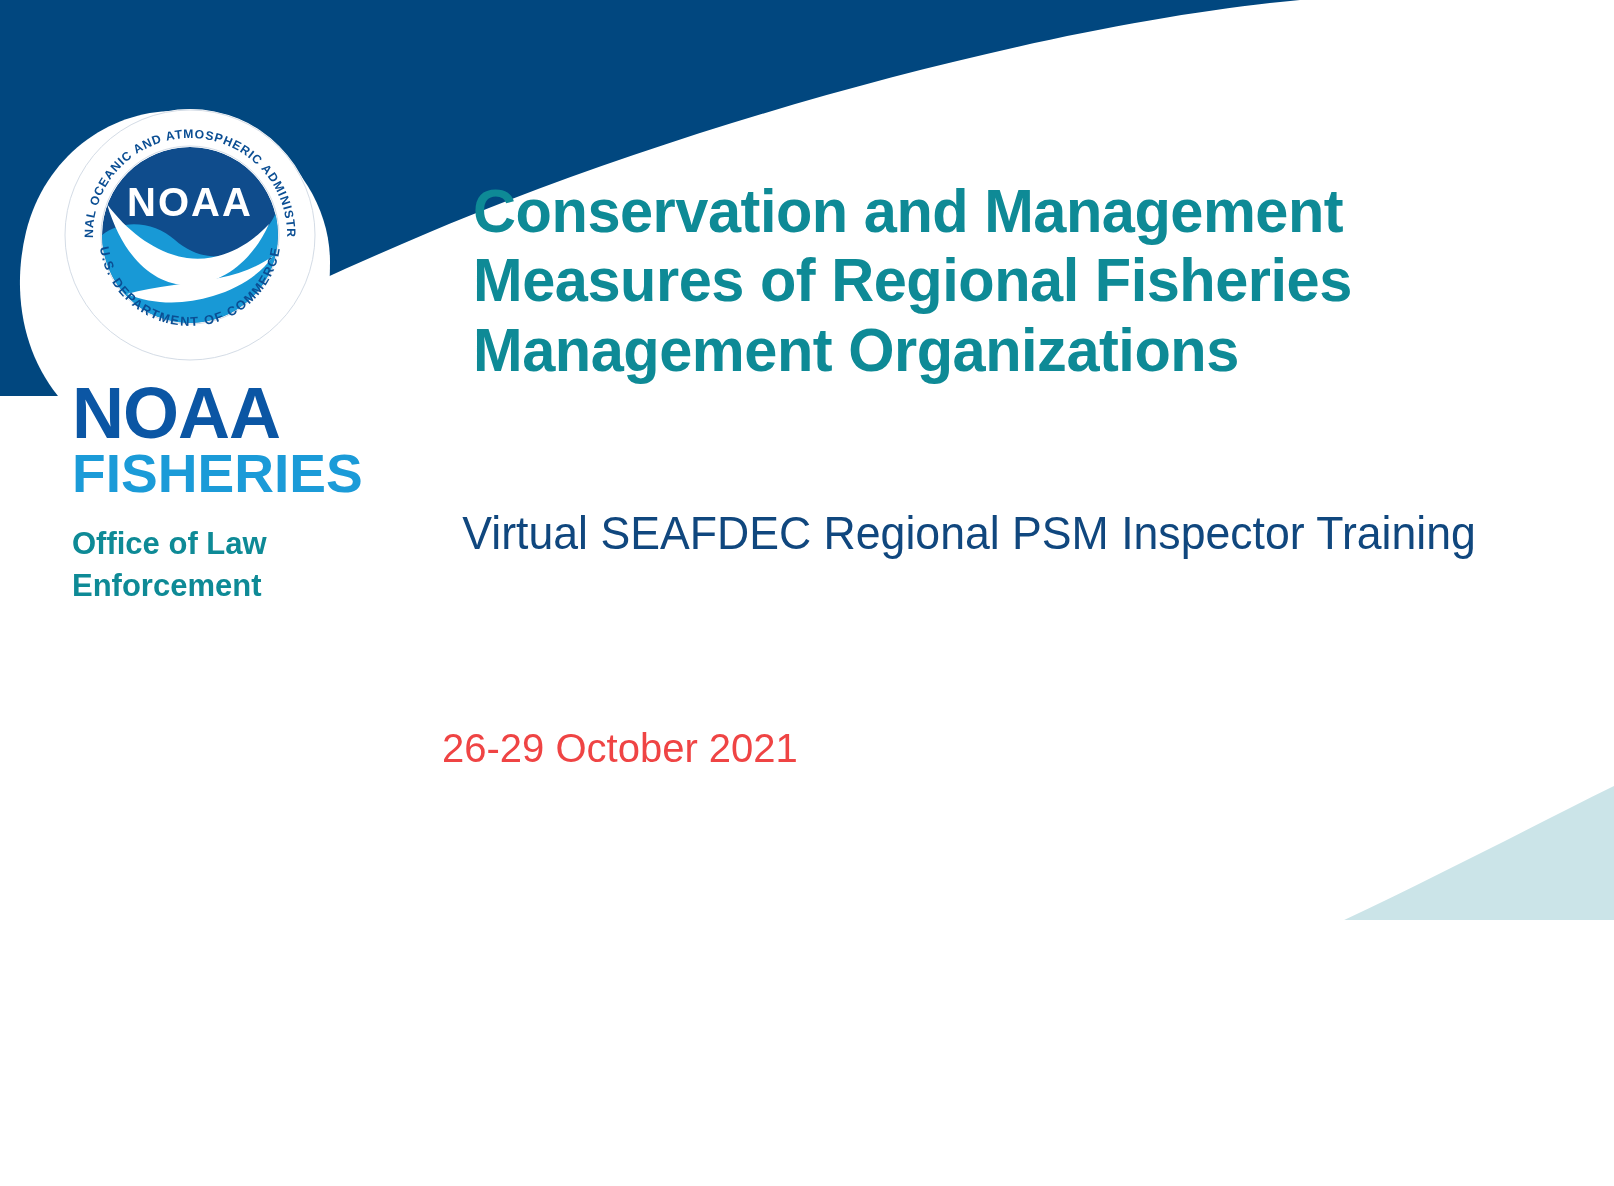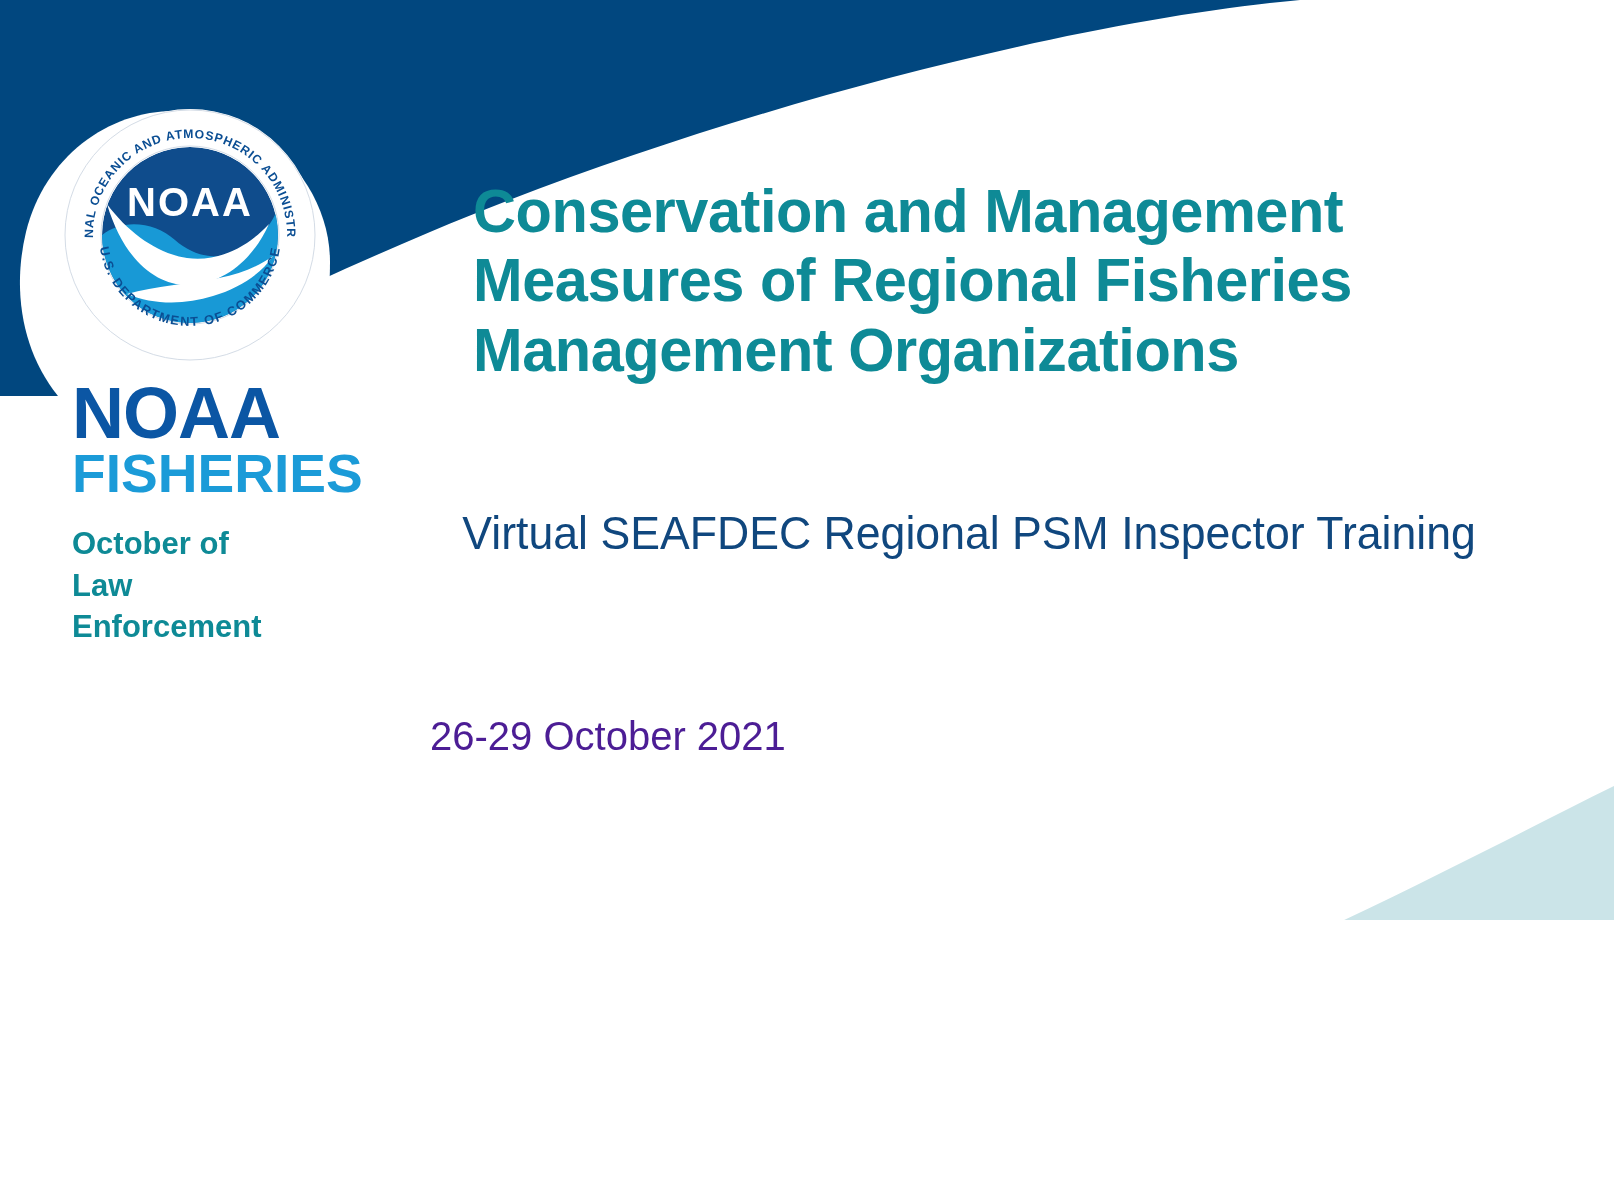--- a/index.html
+++ b/index.html
@@ -97,27 +97,27 @@
     padding-top: 122px;
     font-family: "Liberation Sans", sans-serif;
     font-weight: normal;
     font-size: 46px;
     line-height: 1.2;
     color: #10477E;
     transform: scaleX(0.97);
     transform-origin: right top;
   }
   .slide-date {
-    margin: 0;
+    margin: 12px;
     padding-top: 150px;
     font-family: "Liberation Sans", sans-serif;
     font-weight: normal;
     font-size: 40px;
     line-height: 1.2;
-    color: #4c1d95;
+    color: #ef4444;
   }
 </style>
 </head>
 <body>
 
 <div id="slide">
 
   <svg id="bg-shapes" viewBox="0 0 1614 1186" width="1614" height="1186">
 
     <path fill="#01477F" d="M0,0 L1300,0
@@ -181,21 +181,21 @@
       </text>
       <text font-family="Liberation Sans, sans-serif" font-size="12.8" font-weight="bold" letter-spacing="1.6" fill="#0B4E93">
         <textPath href="#arcBot" startOffset="50%" text-anchor="middle">U.S. DEPARTMENT OF COMMERCE</textPath>
       </text>
     </svg>
   </div>
 
   <div class="wordmark">
     <div class="wm-noaa">NOAA</div>
     <div class="wm-fisheries">FISHERIES</div>
-    <div class="wm-office">October of Law Enforcement</div>
+    <div class="wm-office">Office of Law Enforcement</div>
   </div>
 
   <div class="text-col">
     <h1 class="slide-title">
       <span>Conservation and Management</span><br>
       <span>Measures of Regional Fisheries</span><br>
       <span>Management Organizations</span>
     </h1>
     <p class="slide-subtitle">Virtual SEAFDEC Regional PSM Inspector Training</p>
     <p class="slide-date">26-29 October 2021</p>

